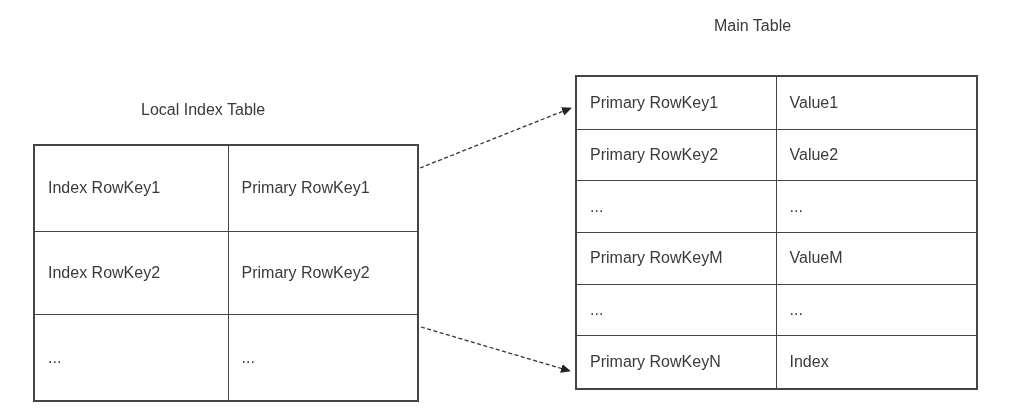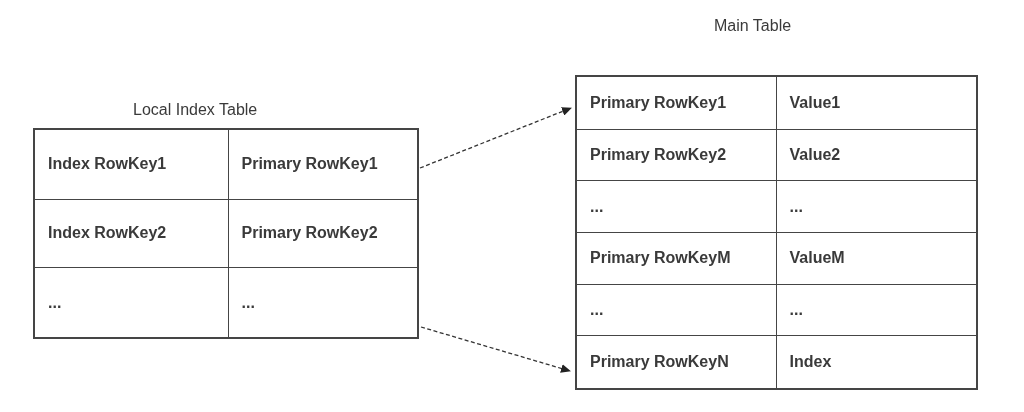--- a/index.html
+++ b/index.html
@@ -17,41 +17,40 @@
     color:var(--text);
     overflow:hidden;
   }
   .title{
     position:absolute;
     font-size:16px;
     line-height:18px;
     color:var(--text);
     white-space:nowrap;
   }
-  .title-local{left:133px;top:101px;}
+  .title-local{left:141px;top:101px;}
   .title-main{left:714px;top:17px;}
   table.tbl{
     position:absolute;
     border-collapse:collapse;
     table-layout:fixed;
     background:var(--bg);
-    font-weight:bold;
   }
   table.tbl td{
     border:1.5px solid var(--line);
     font-size:16px;
     color:var(--text);
     padding:0 4px 0 13px;
     vertical-align:middle;
     white-space:nowrap;
     overflow:hidden;
   }
   table.tbl-local{
-    left:33px;top:128px;
-    width:386px;height:211px;
+    left:33px;top:144px;
+    width:386px;height:258px;
     border:2px solid var(--line);
   }
   table.tbl-main{
     left:575px;top:75px;
     width:403px;height:315px;
     border:2px solid var(--line);
   }
   .arrows{
     position:absolute;
     left:0;top:0;

